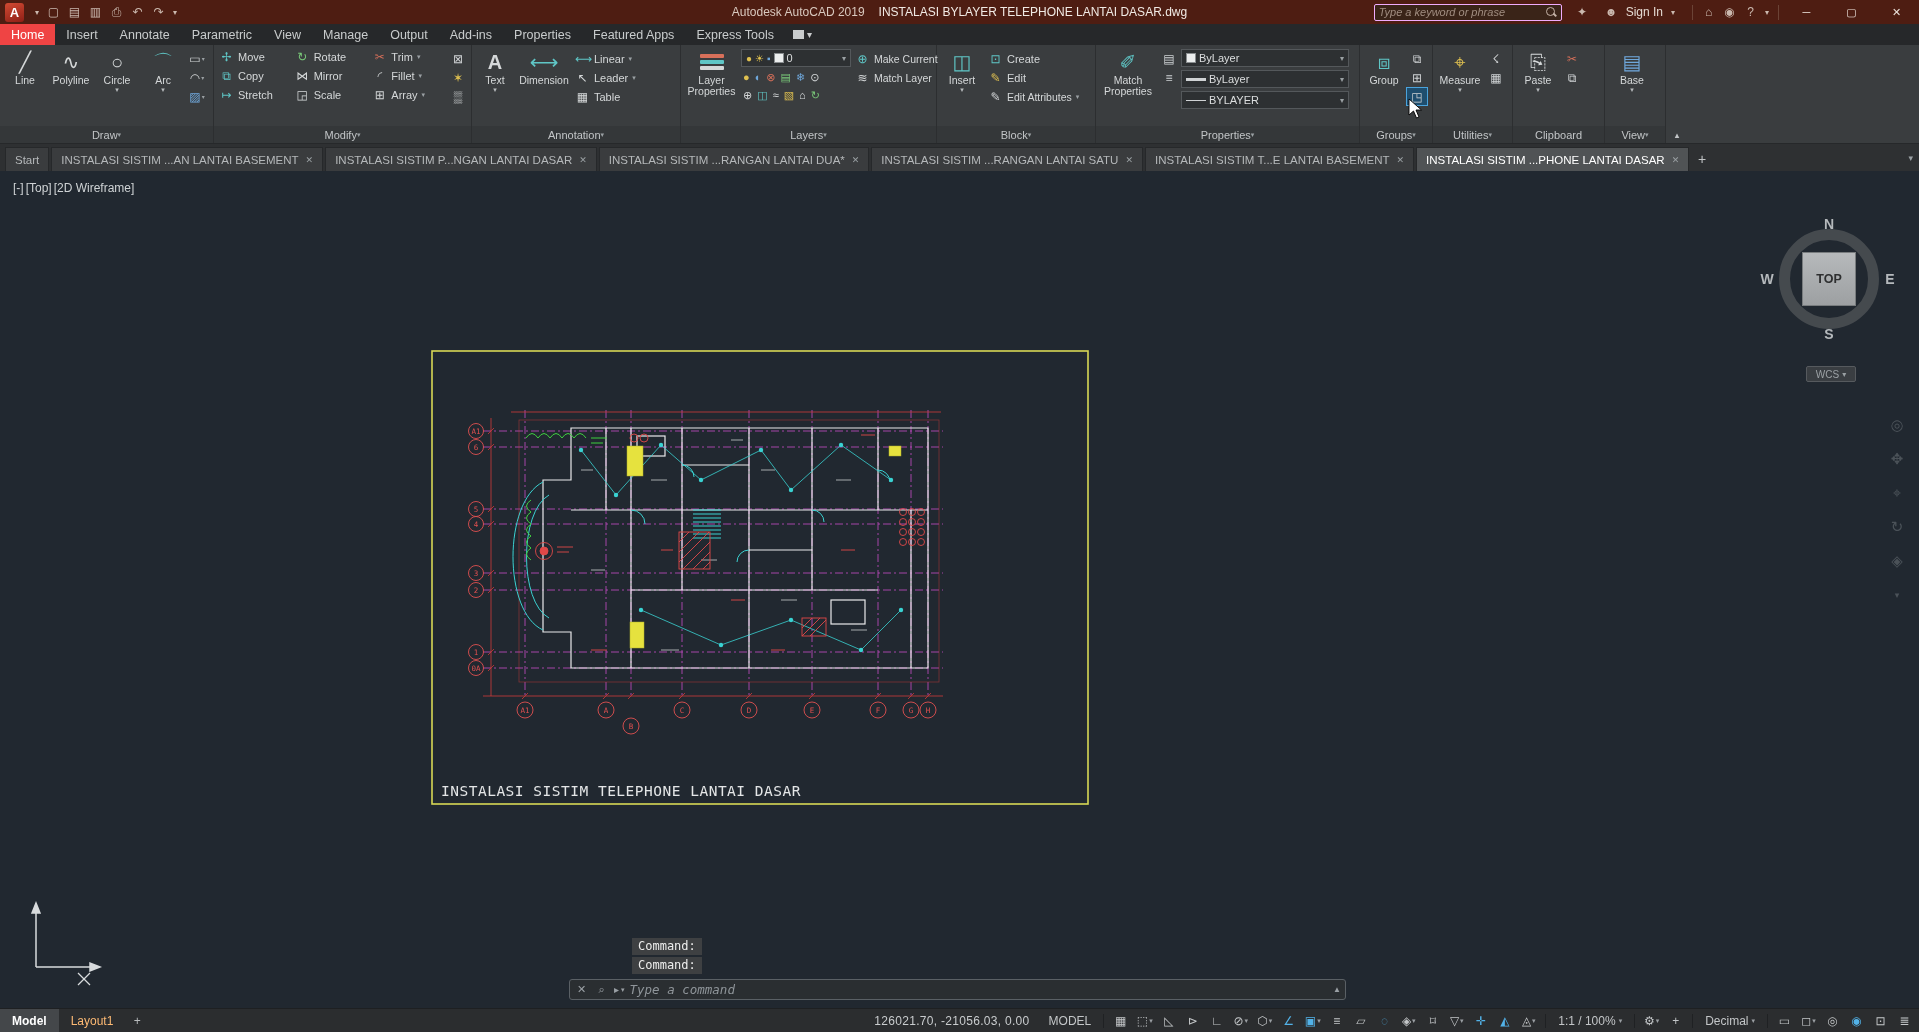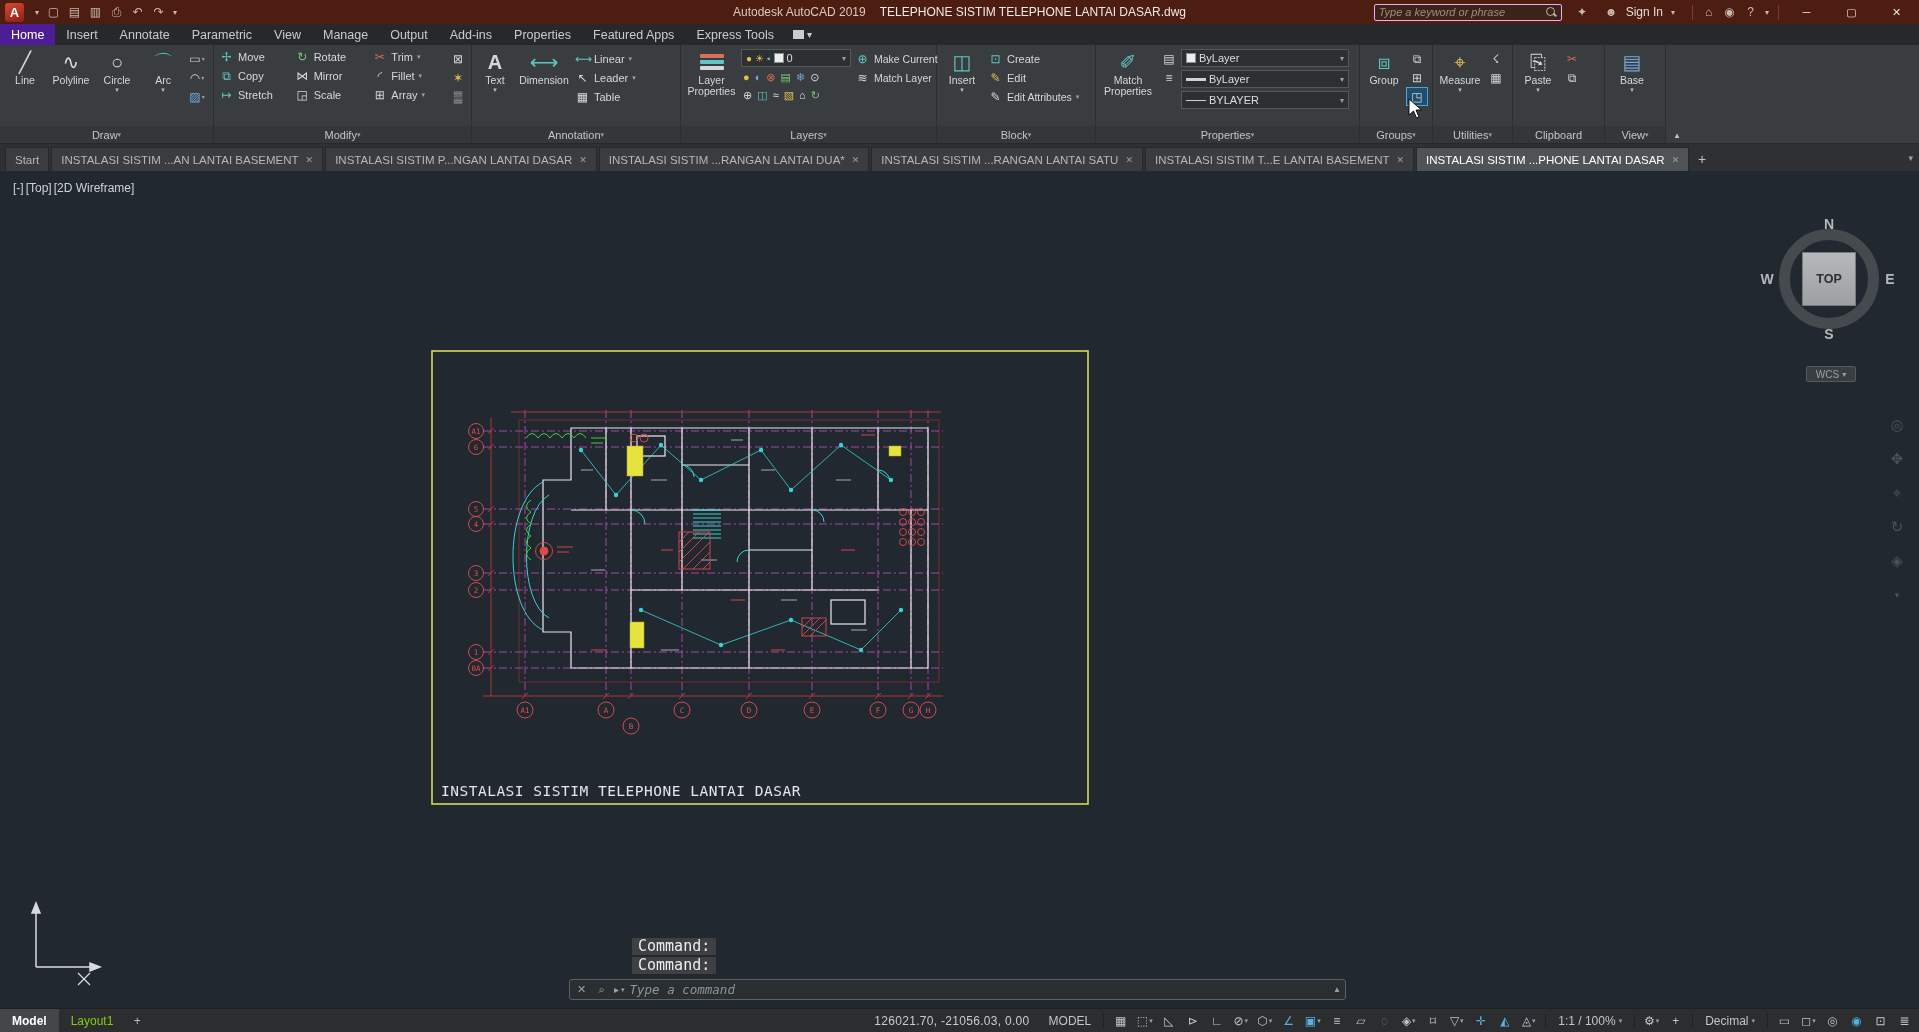--- a/index.html
+++ b/index.html
@@ -22,21 +22,21 @@
   .mag-icon{width:12px;height:12px;position:relative;flex:none}
   .mag-icon::before{content:"";position:absolute;left:1px;top:1px;width:7px;height:7px;border:1.5px solid #c4b2a6;border-radius:50%}
   .mag-icon::after{content:"";position:absolute;left:8px;top:8px;width:4px;height:1.5px;background:#c4b2a6;transform:rotate(45deg)}
   .signin{display:flex;align-items:center;gap:4px;color:#e4dad2;margin:0 8px}
   .tb-sep{width:1px;height:15px;background:#6b4336;margin:0 5px}
   .win-btn{width:45px;height:24px;display:flex;align-items:center;justify-content:center;color:#ead fce;color:#ece3dc;font-size:11px}
 
   
   .ribbon-tabs{position:absolute;left:0;top:24px;width:1919px;height:21px;background:#26282a;display:flex;align-items:stretch;z-index:49}
   .rtab{display:flex;align-items:center;padding:0 11px;color:#c9cccd;font-size:12.5px;cursor:default}
-  .rtab.active{background:#4c1d95;color:#fff}
+  .rtab.active{background:#ef4444;color:#fff}
   .ribbon-opt{display:flex;align-items:center;gap:3px;color:#c9cccd;padding:0 8px;font-size:10px}
   .ribbon-opt .box{width:11px;height:9px;border:1px solid #c9cccd;background:#c9cccd}
 
   
   .ribbon-body{position:absolute;left:0;top:45px;width:1919px;height:99px;background:#3a3d3f;display:flex;align-items:stretch;border-bottom:1px solid #26282a;z-index:48}
   .panel{border-right:1px solid #2c2e30;display:flex;flex-direction:column}
   .panel-body{flex:1;display:flex;align-items:flex-start;padding:2px 3px;gap:2px}
   .panel-label{height:17px;background:#343739;display:flex;align-items:center;justify-content:center;font-size:11px;color:#c2c5c7}
   .pcaret{font-size:7px;color:#9aa0a3}
   .tool-big{width:44px;display:flex;flex-direction:column;align-items:center;padding-top:2px;color:#d5d8d9;font-size:10.5px;text-align:center;line-height:11px}
@@ -92,34 +92,34 @@
 
   
   .navbar{position:absolute;left:1884px;top:240px;width:30px;display:flex;flex-direction:column;gap:6px;z-index:6;opacity:.75}
   .navbar .nb{width:26px;height:28px;display:flex;align-items:center;justify-content:center;color:#596066;font-size:15px}
 
   
   .ucs{position:absolute;left:8px;top:726px;z-index:5}
 
   
   .cmd-trusted{position:absolute;left:632px;top:731px;width:700px;background:#696b6d;color:#fff;font-family:"DejaVu Sans Mono",monospace;font-size:12px;line-height:16px;padding:1px 4px;z-index:10}
-  .cmd-chip{position:absolute;left:632px;background:#3e4042;color:#ededed;font-family:"DejaVu Sans Mono",monospace;font-size:15px;line-height:15px;padding:1px 6px;z-index:10;display:inline-block}
+  .cmd-chip{position:absolute;left:632px;background:#3e4042;color:#ededed;font-family:"DejaVu Sans Mono",monospace;font-size:12px;line-height:15px;padding:1px 6px;z-index:10;display:inline-block}
   .cmd-bar{position:absolute;left:569px;top:808px;width:777px;height:21px;background:#2a2e31;border:1px solid #5a6065;border-radius:3px;display:flex;align-items:center;padding:0 4px;gap:5px;z-index:11}
   .cmd-bar .ci{color:#9aa0a5;font-size:11px;width:15px;text-align:center;flex:none}
   .cmd-prompt{color:#9aa0a5;font-size:10px;display:flex;align-items:center;gap:2px;flex:none}
   .cmd-bar input{flex:1;background:transparent;border:none;outline:none;color:#d8dadc;font-family:"DejaVu Sans Mono",monospace;font-size:12.5px;min-width:0}
   .cmd-bar input::placeholder{color:#8f959a;font-style:italic}
   .cmd-up{color:#9aa0a5;font-size:8px;flex:none}
 
   
   .cursor-arrow{position:absolute;left:1408px;top:98px;z-index:99}
 
   
   .statusbar{position:absolute;left:0;bottom:0;width:1919px;height:24px;background:#2b2d2f;border-top:1px solid #1e2022;display:flex;align-items:center;font-size:12px;color:#c3c6c8;z-index:60;padding-right:4px}
-  .sbtab{height:24px;display:flex;align-items:center;padding:0 12px;color:#84cc16}
+  .sbtab{height:24px;display:flex;align-items:center;padding:0 12px;color:#fdba74}
   .sbtab.active{background:#44474a;color:#fff;font-weight:bold}
   .sbtab-plus{width:24px;text-align:center;color:#b9bcbe}
   .sb-right{margin-left:auto;display:flex;align-items:center;gap:3px}
   .sb-coords{padding:0 10px;color:#c9ccce;letter-spacing:.3px}
   .sb-text{display:flex;align-items:center;gap:3px;padding:0 6px;height:20px}
   .sbi{min-width:21px;height:20px;display:flex;align-items:center;justify-content:center;color:#c3c6c8;font-size:12px;gap:1px;padding:0 1px}
   .sbi.active{color:#52b2e8}
   .sb-caret{font-size:7px;color:#9a9fa3}
   .sb-sep{width:1px;height:14px;background:#1f2123;margin:0 3px}
 </style>
@@ -133,21 +133,21 @@
     <span class="tb-caret">▾</span>
     <span class="tb-icon">▢</span>
     <span class="tb-icon">▤</span>
     <span class="tb-icon">▥</span>
     <span class="tb-icon">⎙</span>
     <span class="tb-icon">↶</span>
     <span class="tb-icon">↷</span>
     <span class="tb-caret">▾</span>
     <div class="titlebar-title">
       <span class="tt-app">Autodesk AutoCAD 2019</span>
-      <span class="tt-doc">TELEPHONE SISTIM TELEPHONE LANTAI DASAR.dwg</span>
+      <span class="tt-doc">INSTALASI BYLAYER TELEPHONE LANTAI DASAR.dwg</span>
     </div>
     <div class="tb-right">
       <div class="search-box">
         <input placeholder="Type a keyword or phrase" style="">
         <span class="mag-icon"></span>
       </div>
       <span class="tb-icon">✦</span>
       <div class="signin">
         <span class="tb-icon">☻</span>
         <span>Sign In</span>

